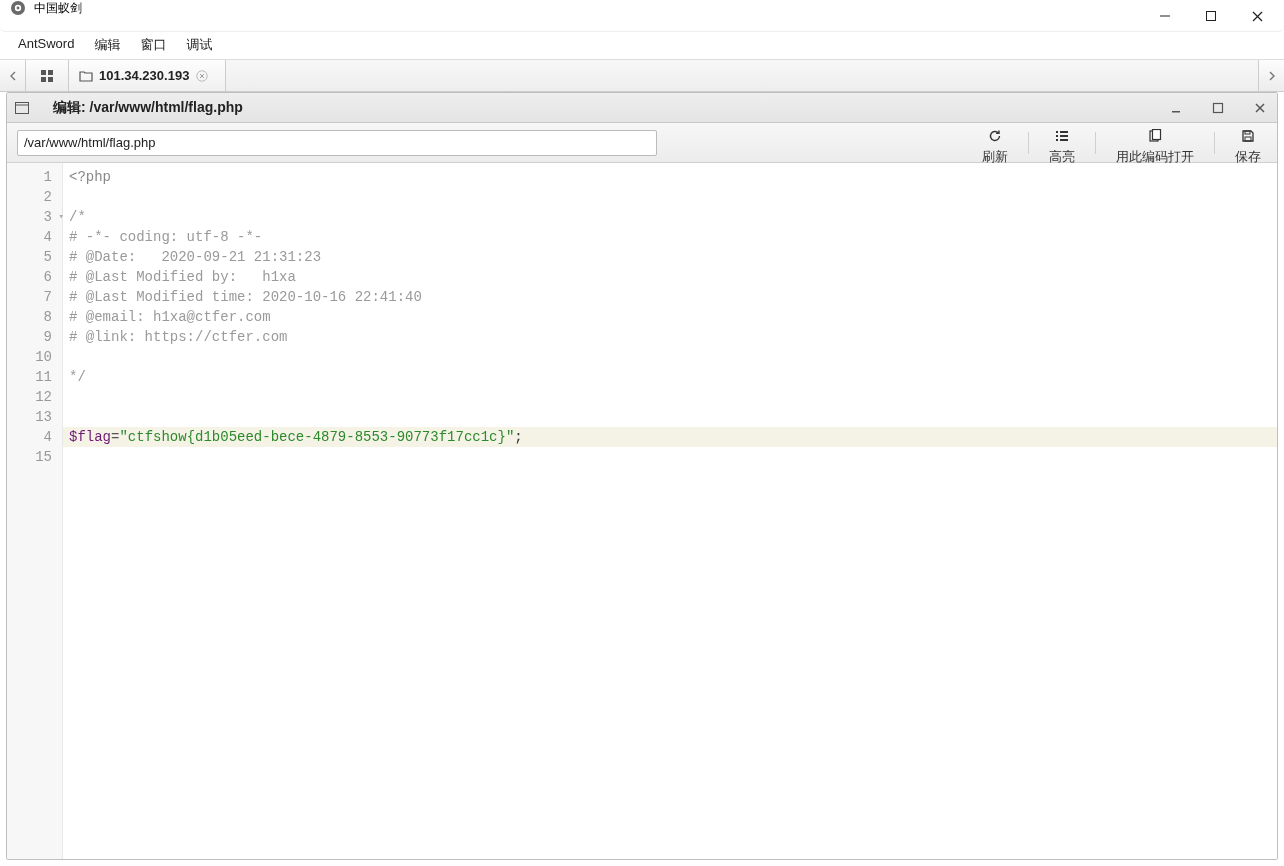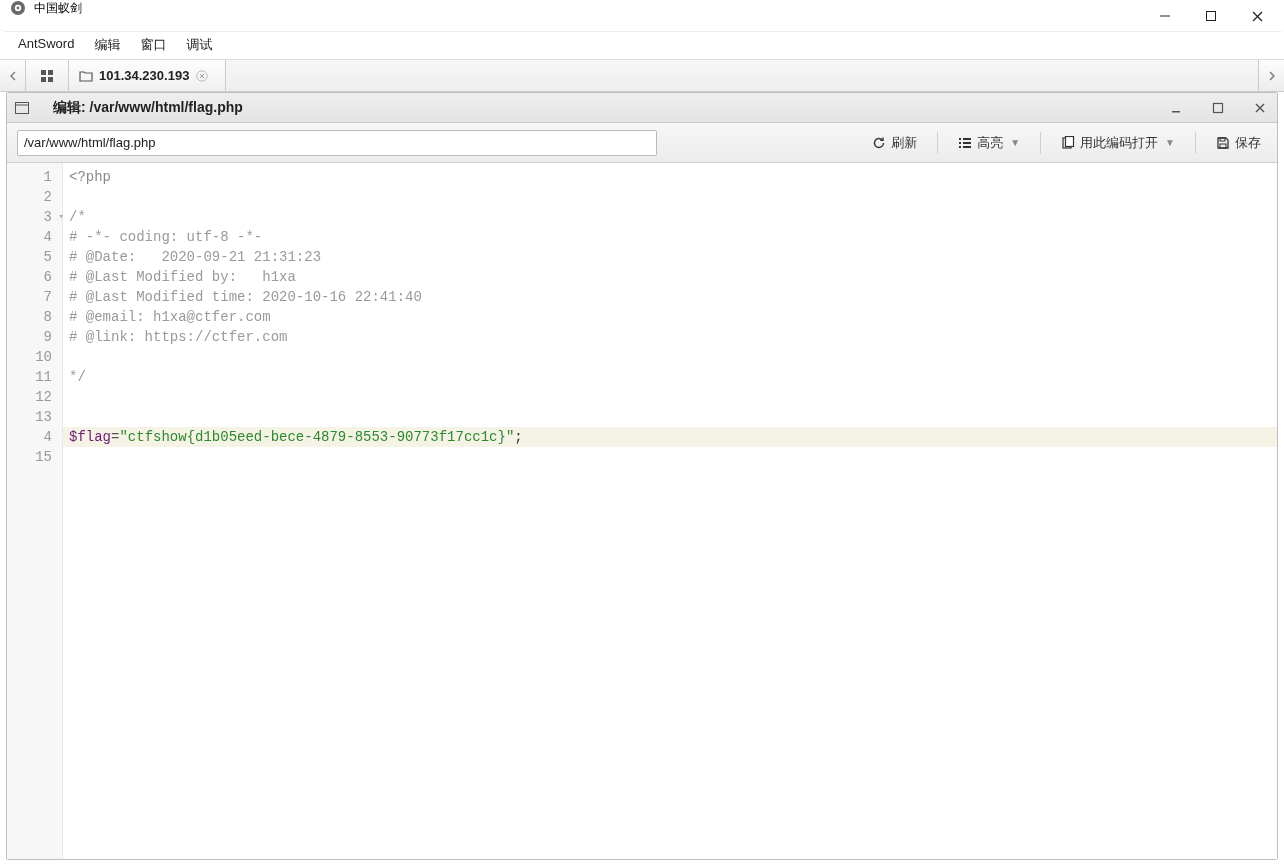--- a/index.html
+++ b/index.html
@@ -34,21 +34,21 @@
   
   .panel-header { height: 30px; background: linear-gradient(#eeeeee,#e4e4e4); border-bottom:1px solid #c8c8c8; display:flex; align-items:center; padding:0 8px; gap:24px;}
   .panel-header .ph-title { font-size:14px; font-weight:bold; color:#222;}
   .panel-header .spacer{flex:1;}
   .ph-btn { width:18px; height:18px; display:flex; align-items:center; justify-content:center; color:#444;}
 
   
   .toolbar { height: 40px; background: linear-gradient(#f7f7f7,#ececec); border-bottom:1px solid #d0d0d0; display:flex; align-items:center; padding:0 10px; gap:10px;}
   .path-input { flex:0 0 640px; height:26px; border:1px solid #bbb; background:#fff; padding:0 6px; font-size:13px; color:#222; border-radius:2px;}
   .toolbar .spacer{flex:1;}
-  .tool-btn { display:flex; align-items:center; gap:5px; padding:0 6px; height:28px; color:#333; }
+  .tool-btn { display:flex; align-items:center; gap:5px; padding:0 6px; height:28px; color:#333;flex-direction:column; }
   .tool-btn .caret{ font-size:10px; color:#888; margin-left:2px;}
   .divider{ width:1px; height:22px; background:#d0d0d0; margin:0 4px;}
 
   
   .editor { flex:1; display:flex; background:#fff; overflow:hidden;}
   .gutter { width:56px; background:#f7f7f7; border-right:1px solid #e8e8e8; padding-top:4px;}
   .gutter .ln { height:20px; line-height:20px; text-align:right; padding-right:10px; font-family: Consolas, "Courier New", monospace; font-size:14px; color:#999; position:relative;}
   .gutter .ln.fold::after{ content:"▾"; position:absolute; right:-2px; top:0; font-size:9px; color:#aaa;}
   .code { flex:1; padding-top:4px; font-family: Consolas, "Courier New", monospace; font-size:14px; position:relative;}
   .code .line { height:20px; line-height:20px; white-space:pre; padding-left:6px;}

